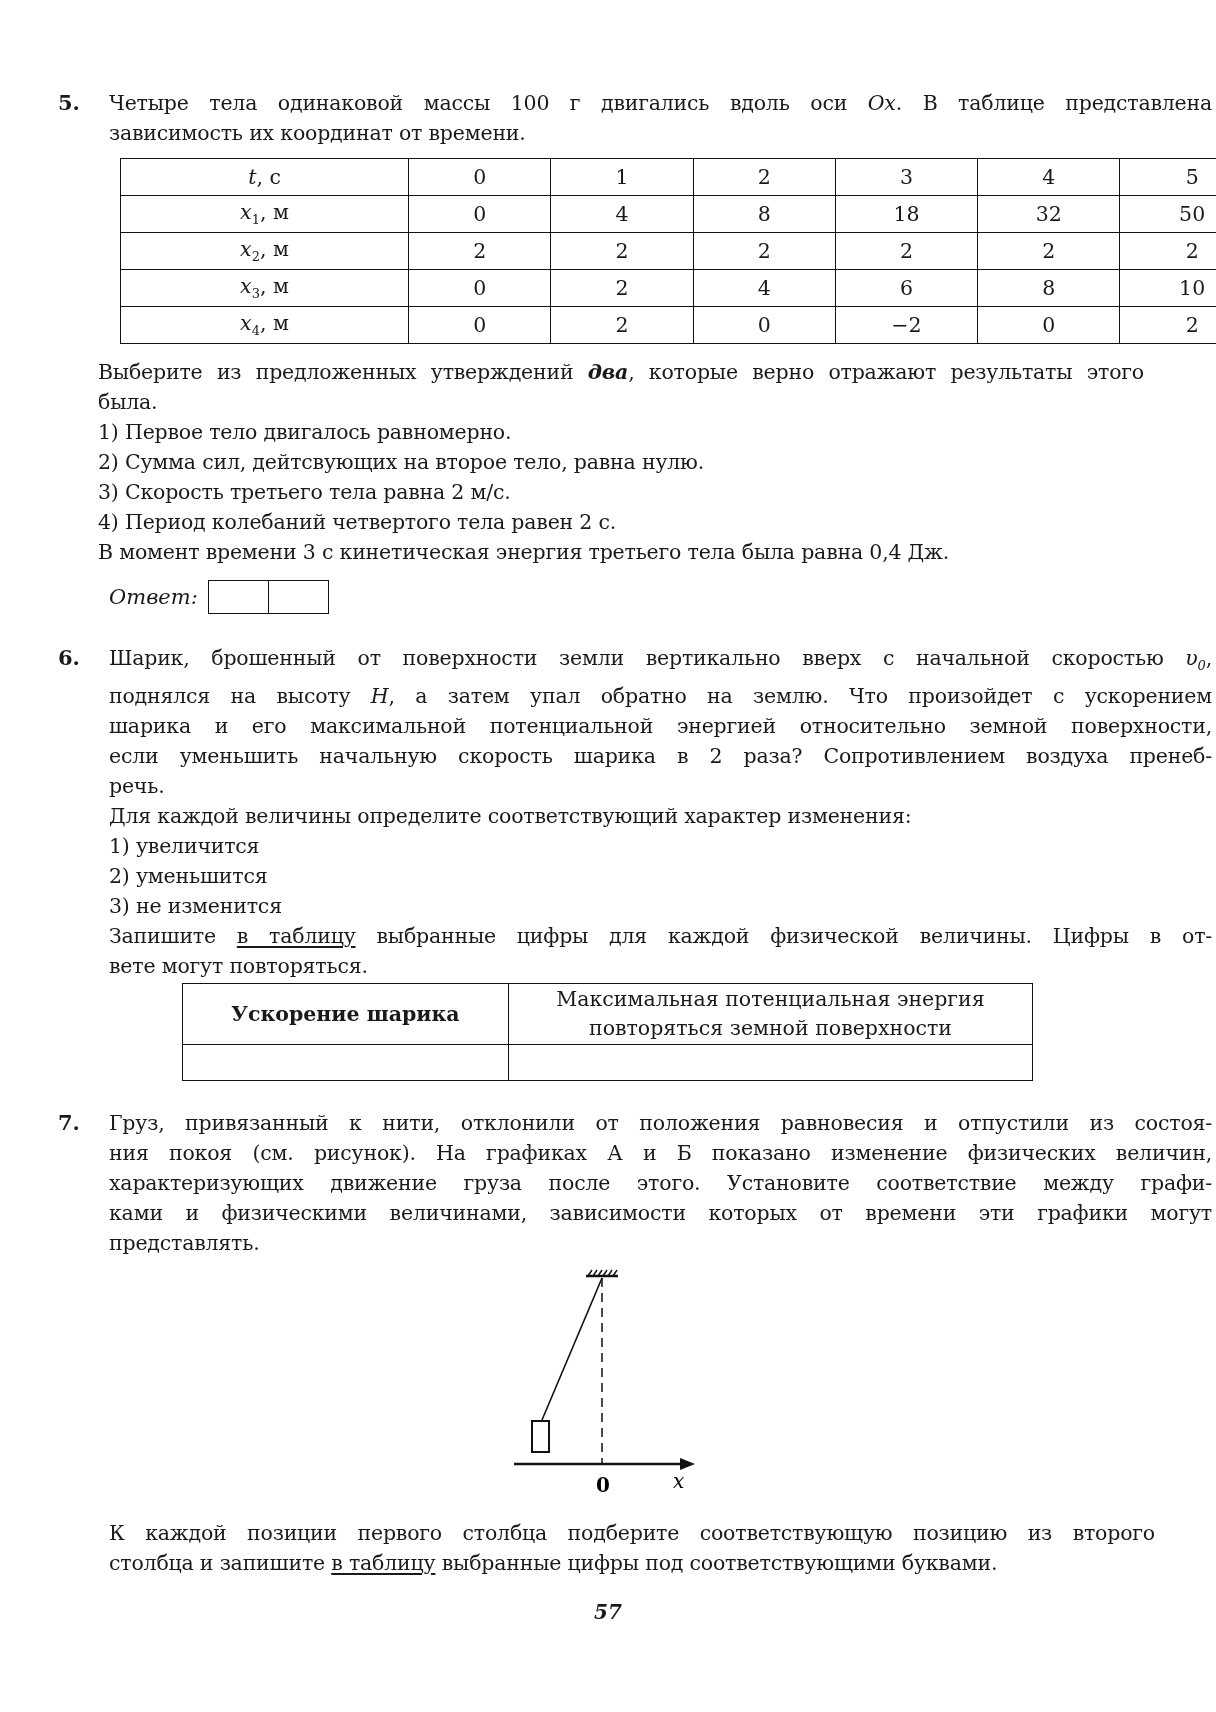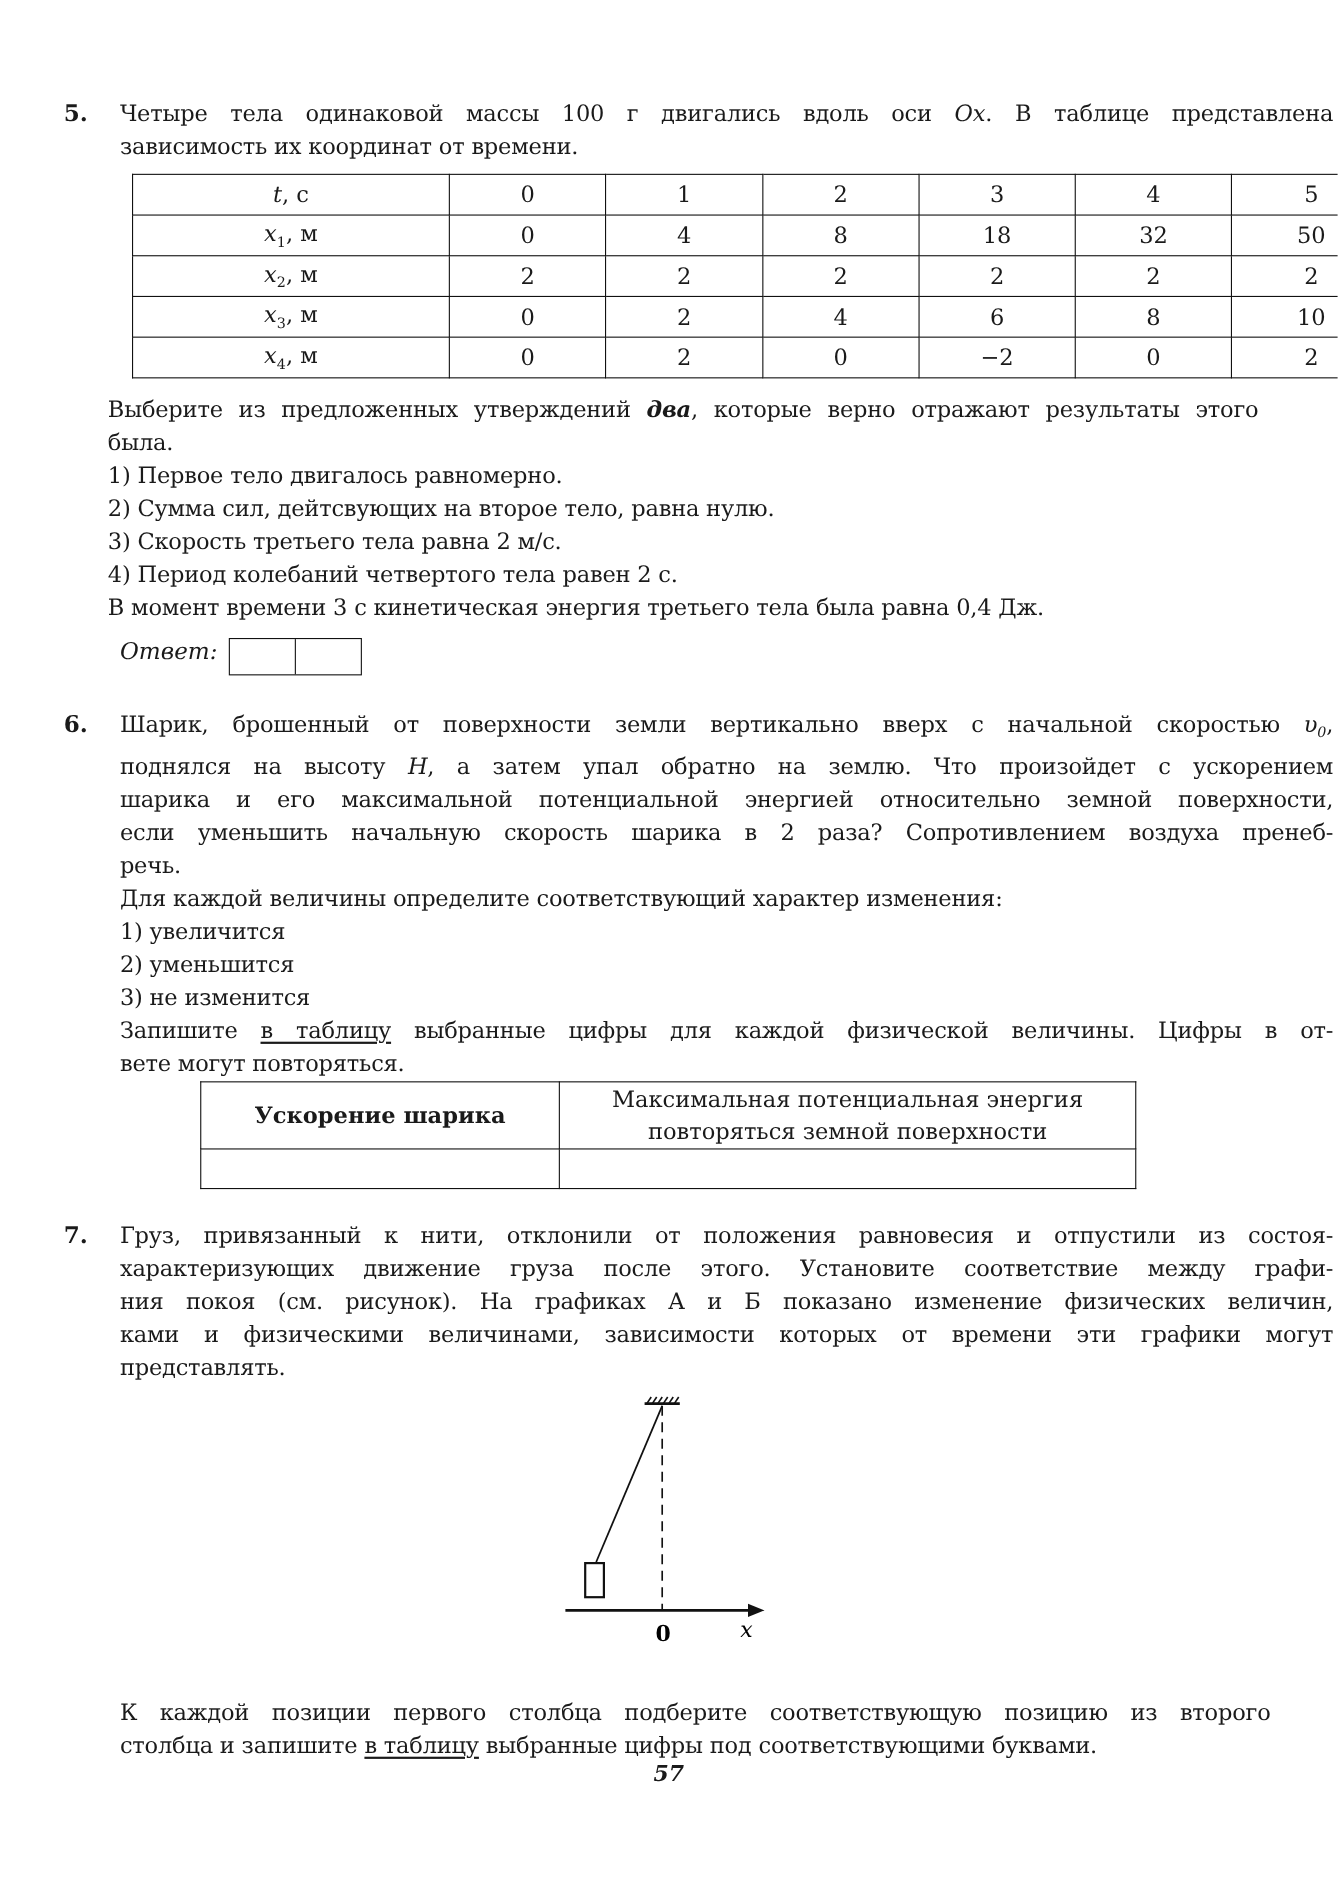--- a/index.html
+++ b/index.html
@@ -25,21 +25,21 @@
     u { text-decoration: underline; text-underline-offset: 3px; }
 
     table.data {
       position: absolute; border-collapse: collapse;
       font-size: 20.5px;
     }
     table.data td {
       border: 1.6px solid #111; text-align: center; padding: 0;
       height: 36px; vertical-align: middle;
     }
-    .answer-row { position: absolute; left: 109px; top: 580px; height: 34px; display: flex; align-items: flex-start; }
+    .answer-row { position: absolute; left: 109px; top: 580px; height: 34px; display: flex; align-items: center; }
     .answer-label { font-style: italic; font-size: 21px; margin-right: 10px; }
     .answer-box { display: flex; border: 1.6px solid #111; height: 32px; }
     .answer-cell { width: 59px; height: 32px; }
     .answer-cell + .answer-cell { border-left: 1.6px solid #111; }
 
     table.t2 {
       position: absolute; left: 182px; top: 983px; width: 851px;
       border-collapse: collapse; font-size: 20.5px;
     }
     table.t2 td { border: 1.6px solid #111; text-align: center; padding: 0; }
@@ -169,22 +169,22 @@
       <td></td>
       <td></td>
     </tr>
   </tbody>
     </table>
 
   <div class="task" style="top:1108px;">
     <span class="num">7.</span>
     <div class="txt" style="top:0;">
       <span class="jl">Груз, привязанный к нити, отклонили от положения равновесия и отпустили из состоя-</span>
+      <span class="jl">ния покоя (см. рисунок). На графиках А и Б показано изменение физических величин,</span>
       <span class="jl">характеризующих движение груза после этого. Установите соответствие между графи-</span>
-      <span class="jl">ния покоя (см. рисунок). На графиках А и Б показано изменение физических величин,</span>
       <span class="jl">ками и физическими величинами, зависимости которых от времени эти графики могут</span>
       <span class="line">представлять.</span>
     </div>
   </div>
 
   <div class="diagram">
     <svg width="220" height="240" viewBox="0 0 220 240">
 
       <line x1="86" y1="16" x2="118" y2="16" stroke="#111" stroke-width="2.5"></line>
       <g stroke="#111" stroke-width="1.5">
@@ -202,19 +202,19 @@
 
       <rect x="32" y="161" width="17" height="31" fill="#fff" stroke="#111" stroke-width="2"></rect>
 
       <line x1="14" y1="204" x2="185" y2="204" stroke="#111" stroke-width="2.5"></line>
       <polygon points="195,204 180,198 180,210" fill="#111"></polygon>
       <text x="96" y="232" font-size="20" font-family="DejaVu Serif, serif" font-weight="bold">0</text>
       <text x="173" y="228" font-size="20" font-style="italic" font-family="DejaVu Serif, serif">x</text>
     </svg>
   </div>
 
-  <div class="txt" style="top:1518px; left:109px; width:1046px;margin-top:24px;">
+  <div class="txt" style="top:1518px; left:109px; width:1046px;">
     <span class="jl">К каждой позиции первого столбца подберите соответствующую позицию из второго</span>
     <span class="line"><span>столбца и запишите </span><u>в таблицу</u><span> выбранные цифры под соответствующими буквами.</span></span>
   </div>
 
   <div class="page-num">57</div>
 </div>
 
 </body></html>

